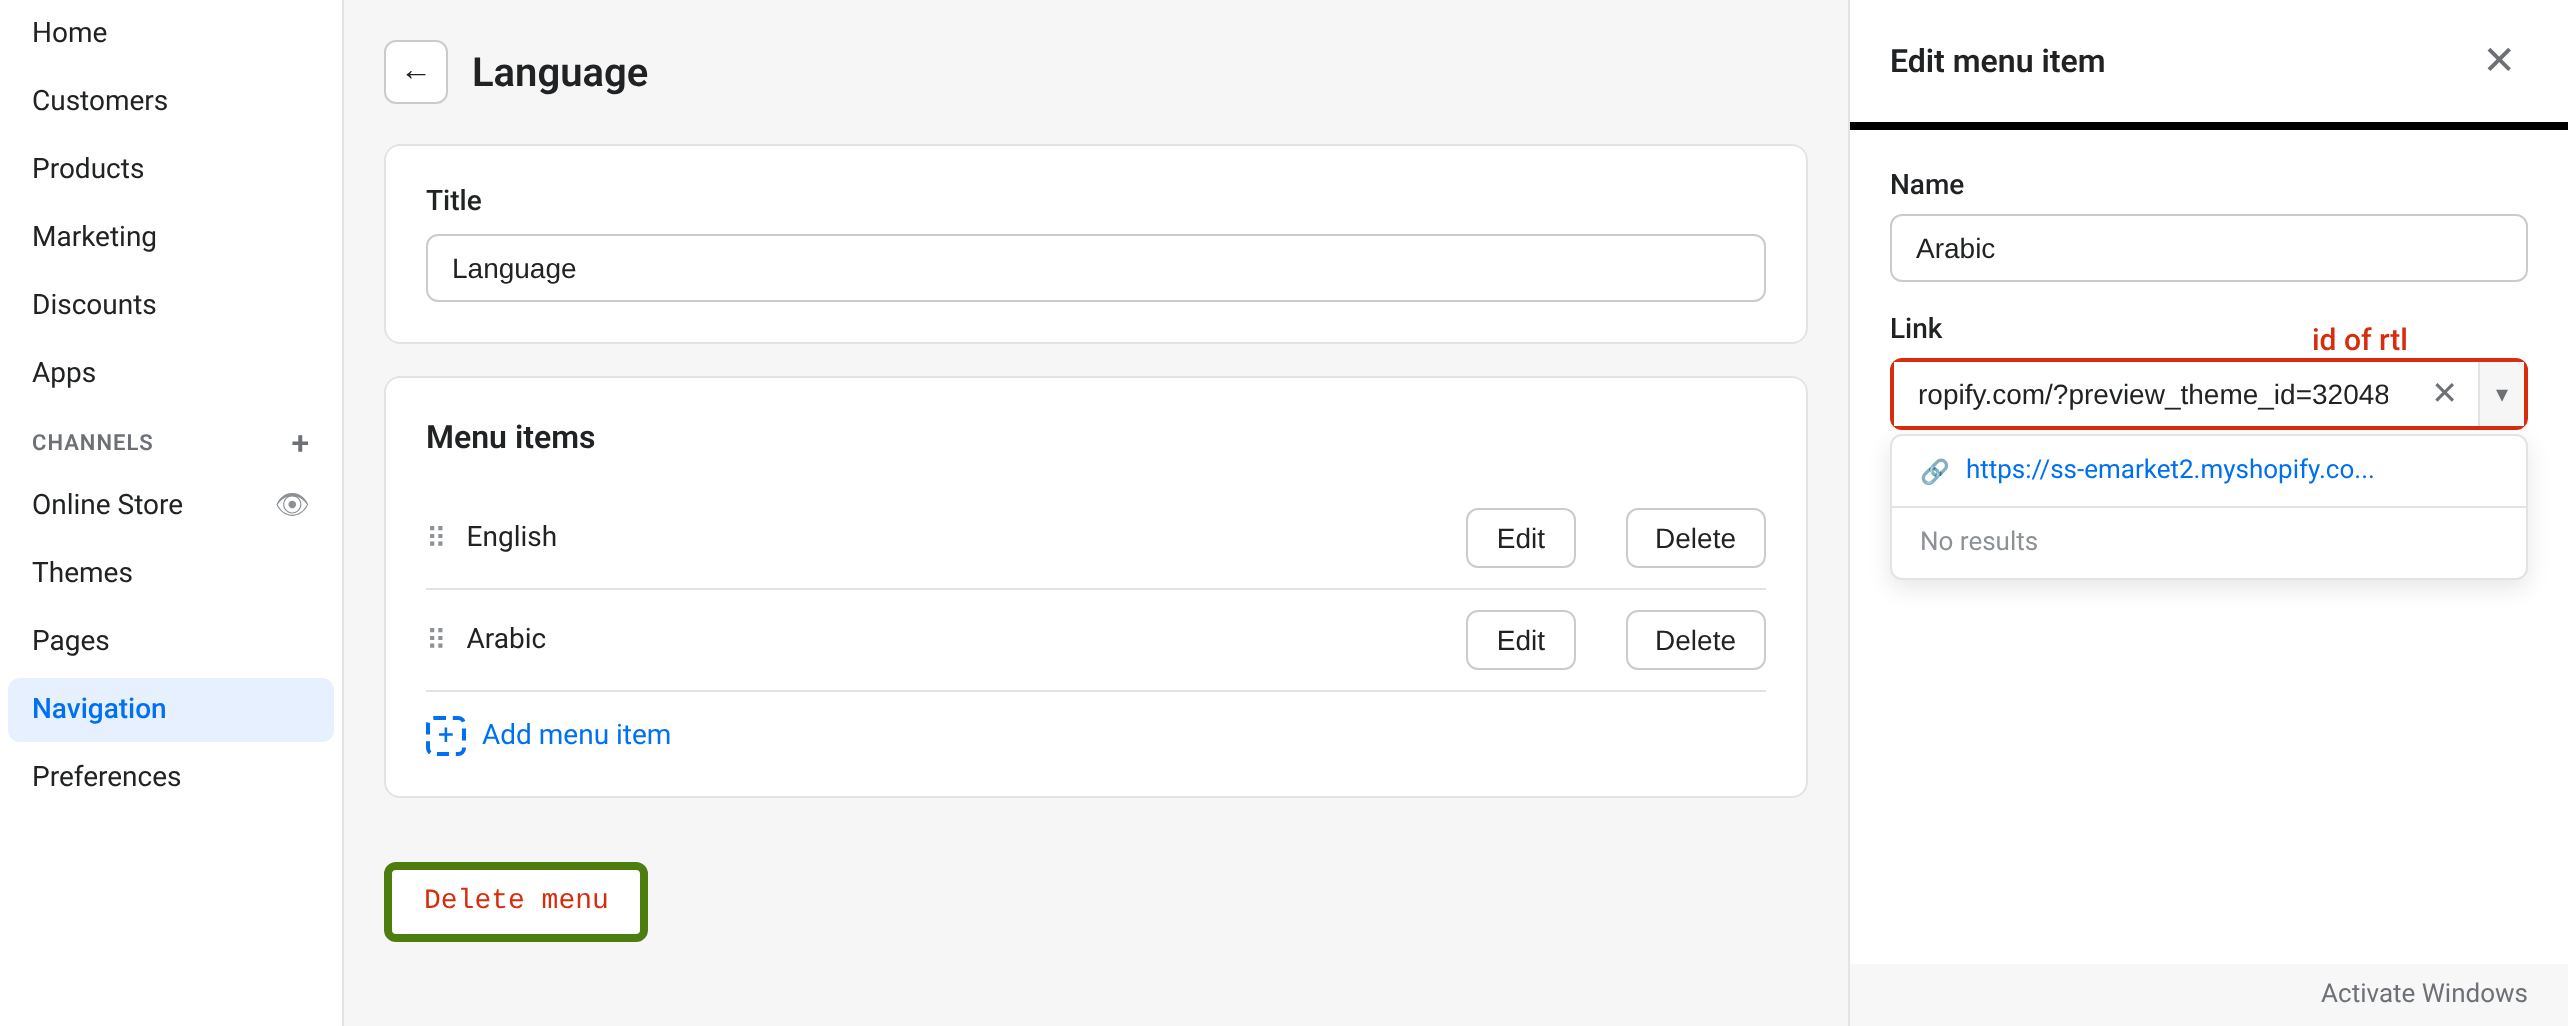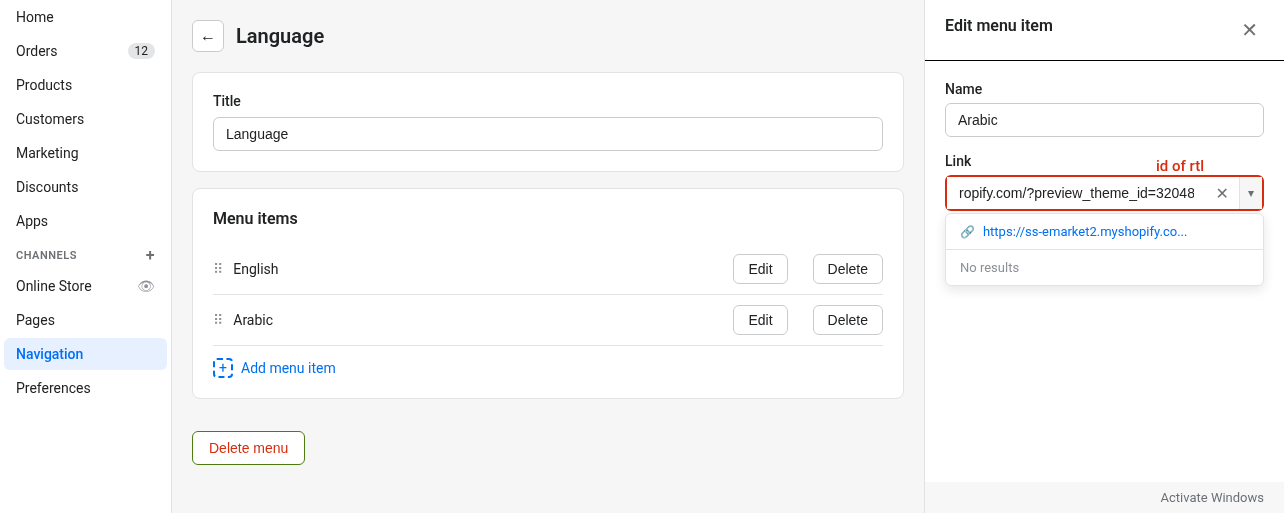--- a/index.html
+++ b/index.html
@@ -162,43 +162,45 @@
       border: 2px dashed #0070f3;
       border-radius: 4px;
       display: flex;
       align-items: center;
       justify-content: center;
       font-size: 14px;
     }
     .delete-menu-btn {
       margin-top: 16px;
       padding: 8px 16px;
-      border: 1px solid #4d7c0f;
+      border: 4px solid #4d7c0f;
       background: #fff;
       color: #d72c0d;
       border-radius: 6px;
       font-size: 14px;
       cursor: pointer;
+      font-family: Liberation Mono, monospace;
     }
 
     
     .edit-panel {
       width: 360px;
       background: #fff;
       border-left: 1px solid #e1e3e5;
       display: flex;
       flex-direction: column;
       flex-shrink: 0;
       position: relative;
     }
     .edit-panel-header {
       display: flex;
+      align-items: center;
       justify-content: space-between;
       padding: 16px 20px;
-      border-bottom: 1px solid #000000;
+      border-bottom: 4px solid #000000;
     }
     .edit-panel-title {
       font-size: 16px;
       font-weight: 600;
       color: #202223;
     }
     .close-btn {
       background: none;
       border: none;
       font-size: 20px;
@@ -311,45 +313,44 @@
     }
   </style>
 </head>
 <body>
 
 <nav class="sidebar">
   <div class="sidebar-item">
     <span>Home</span>
   </div>
   <div class="sidebar-item">
-    <span>Orders</span>
-    <span class="badge">12</span>
+    <span>Customers</span>
   </div>
   <div class="sidebar-item">
     <span>Products</span>
-  </div>
-  <div class="sidebar-item">
-    <span>Customers</span>
   </div>
   <div class="sidebar-item">
     <span>Marketing</span>
   </div>
   <div class="sidebar-item">
     <span>Discounts</span>
   </div>
   <div class="sidebar-item">
     <span>Apps</span>
   </div>
   <div class="sidebar-section-header">
     <span>CHANNELS</span>
     <span class="add-icon">+</span>
   </div>
   <div class="online-store-row">
     <span>Online Store</span>
     <span class="eye-icon">👁</span>
+  </div>
+  <div class="sidebar-item">
+    <span>Themes</span>
   </div>
   <div class="sidebar-item">
     <span>Pages</span>
   </div>
   <div class="sidebar-item active">
     <span>Navigation</span>
   </div>
   <div class="sidebar-item">
     <span>Preferences</span>
   </div>

